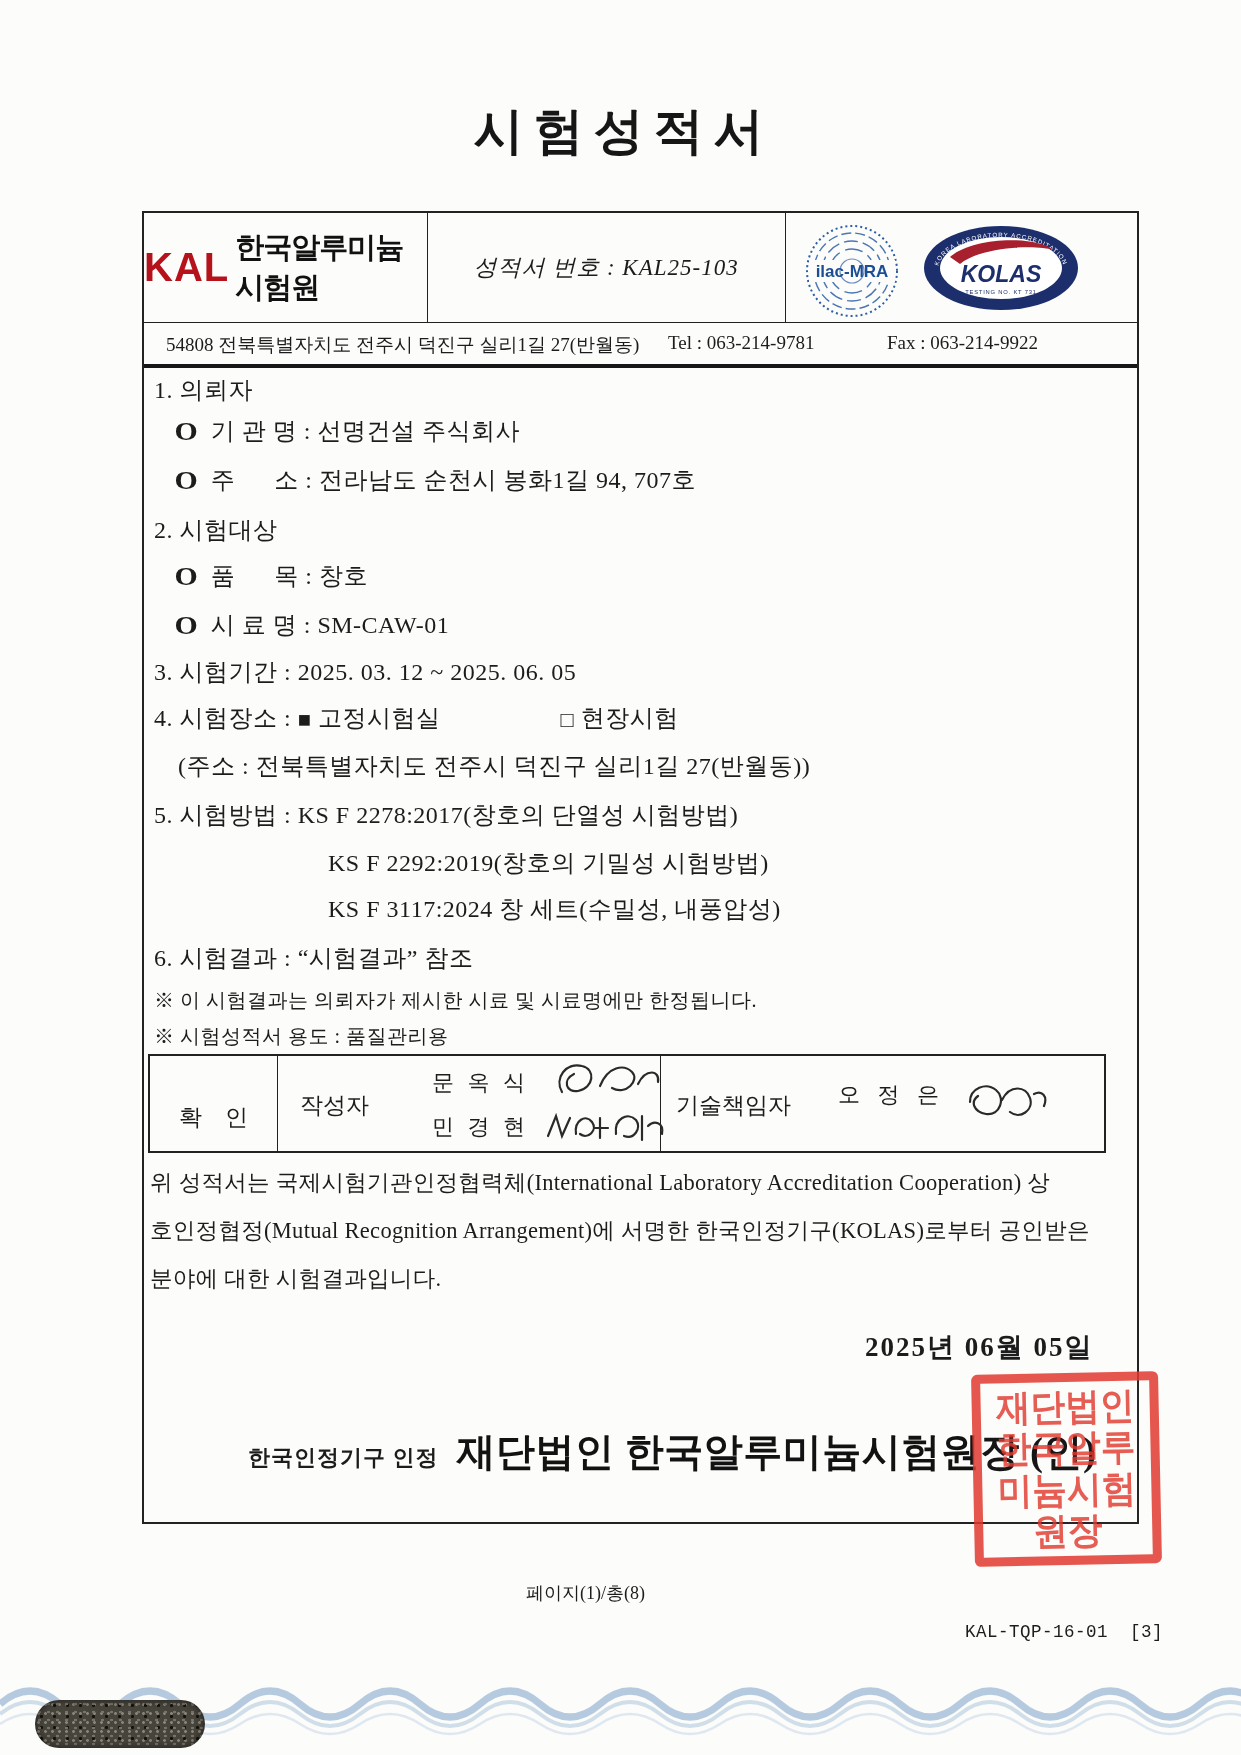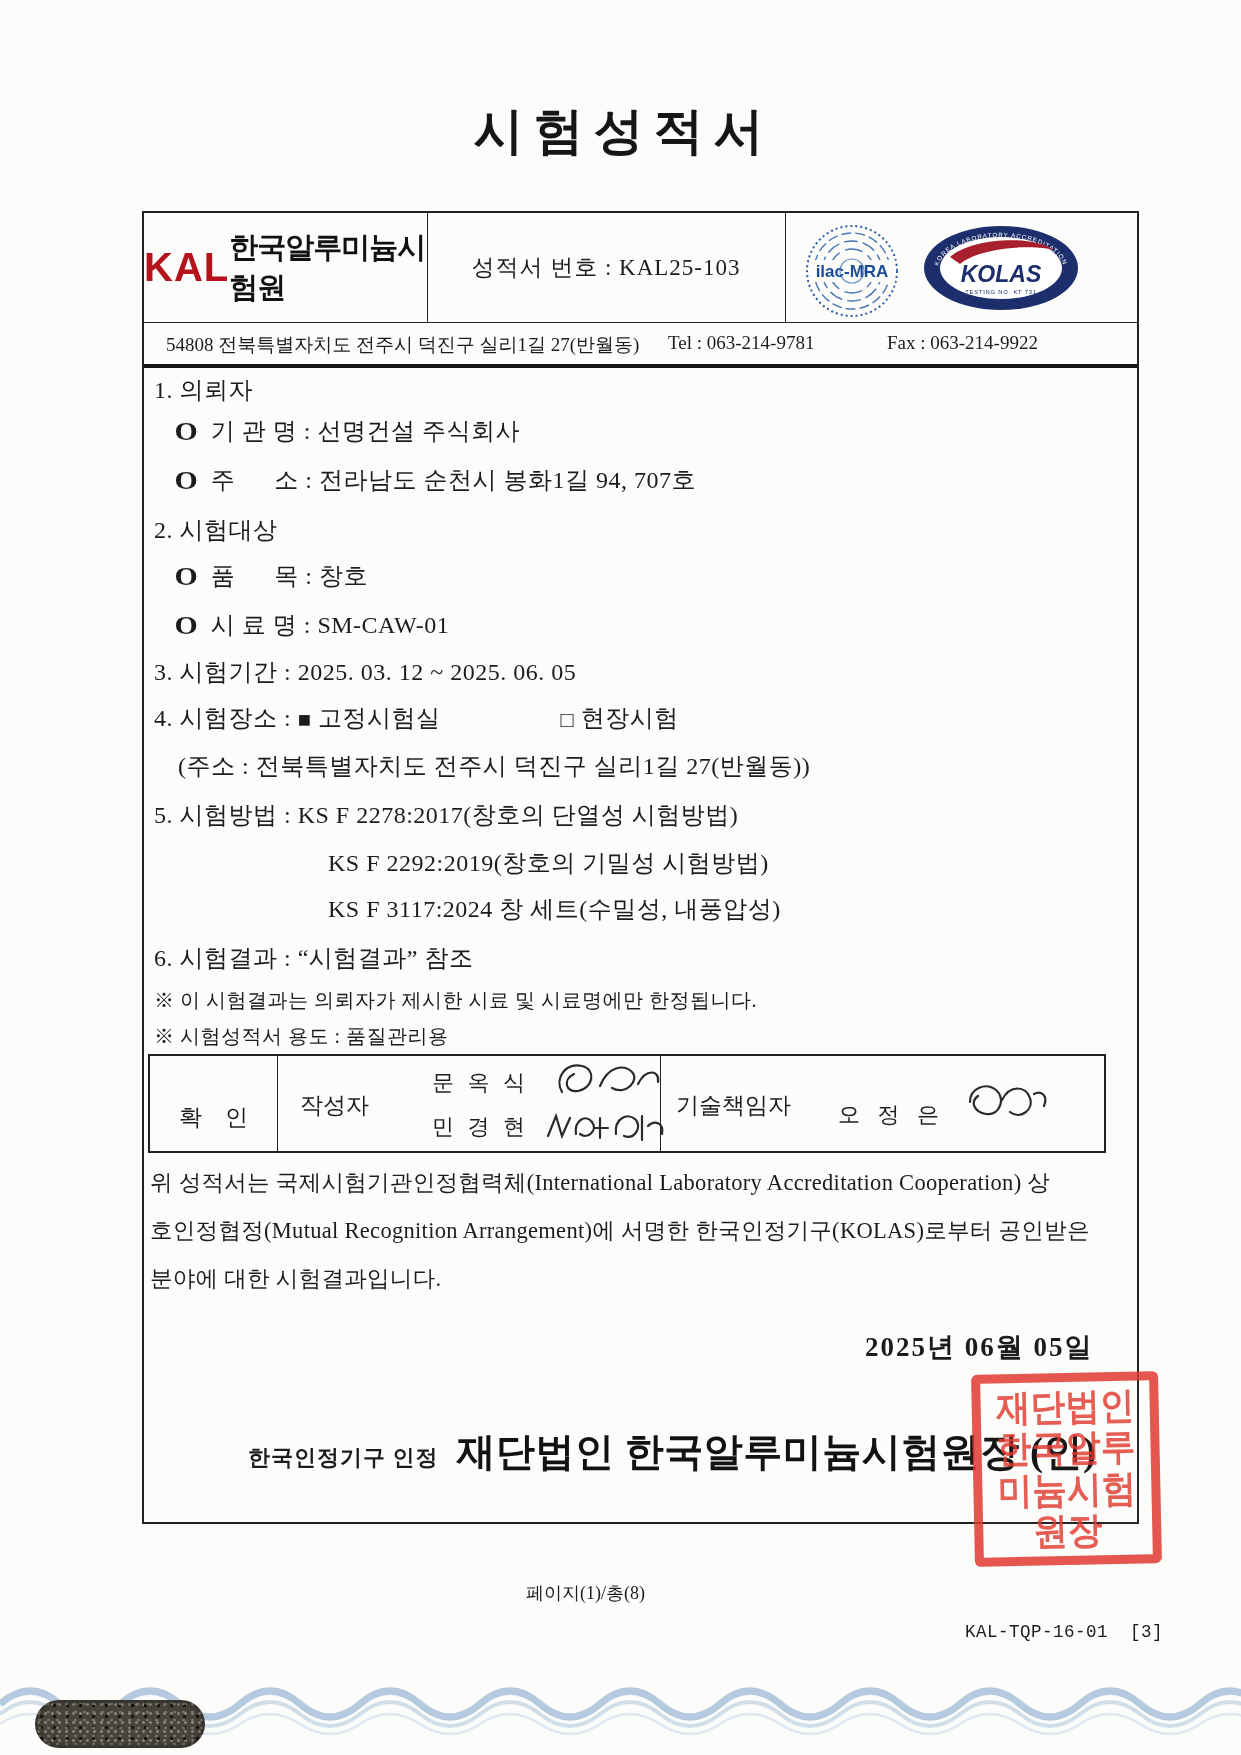--- a/index.html
+++ b/index.html
@@ -26,24 +26,24 @@
   }
 
   
   .mainbox{
     left:142px;top:211px;width:993px;height:1309px;
     border:2.5px solid #222;
   }
   .hdr-row{left:0;top:0;width:100%;height:109px;border-bottom:1.5px solid #222;}
   .hdr-div1{left:283px;top:0;width:0;height:109px;border-left:1.5px solid #222;}
   .hdr-div2{left:641px;top:0;width:0;height:109px;border-left:1.5px solid #222;}
-  .kal-cell{left:0;top:0;width:283px;height:109px;display:flex;align-items:center;justify-content:center;}
+  .kal-cell{left:0;top:0;width:283px;height:109px;display:flex;align-items:center;justify-content:center;gap:6px;}
   .kal-word{font-family:"Liberation Sans","DejaVu Sans",sans-serif;font-weight:bold;font-size:40px;color:#b5121b;letter-spacing:1px;}
   .org-word{font-weight:bold;font-size:29px;letter-spacing:-1px;color:#111;}
-  .repno-cell{left:283px;top:0;width:358px;height:109px;display:flex;align-items:center;justify-content:center;font-size:23px;letter-spacing:1px;}
+  .repno-cell{left:283px;top:0;width:358px;height:109px;display:flex;align-items:center;justify-content:center;font-size:23px;letter-spacing:1px;font-style:italic;}
   .logo-cell{left:641px;top:0;width:350px;height:109px;}
 
   
   .addr-row{left:0;top:109px;width:100%;height:42px;border-bottom:4px solid #161616;font-size:19px;}
   .addr-a{left:22px;top:10px;}
   .addr-t{left:524px;top:10px;}
   .addr-f{left:743px;top:10px;}
 
   
   .bline{font-size:24px;letter-spacing:0.5px;}
@@ -53,21 +53,21 @@
 
   
   .signtable{left:4px;top:841px;width:954px;height:95px;border:2px solid #222;}
   .st-div1{left:127px;top:0;height:95px;width:0;border-left:1.5px solid #222;}
   .st-div2{left:510px;top:0;height:95px;width:0;border-left:1.5px solid #222;}
   .st-confirm{left:0;top:0;width:127px;height:123px;display:flex;align-items:center;justify-content:center;font-size:23px;}
   .st-writer{left:150px;top:34px;font-size:23px;}
   .st-name1{left:282px;top:12px;font-size:22px;letter-spacing:4px;}
   .st-name2{left:282px;top:56px;font-size:22px;letter-spacing:4px;}
   .st-tech{left:526px;top:34px;font-size:23px;}
-  .st-name3{left:688px;top:44px;font-size:22px;letter-spacing:6px;}
+  .st-name3{left:688px;top:24px;font-size:22px;letter-spacing:6px;}
   .sig{stroke:#2a2a2a;fill:none;stroke-width:2.2;stroke-linecap:round;}
 
   
   .stmt{font-size:22.5px;letter-spacing:0.3px;}
 
   
   .date-line{left:721px;top:1116px;font-size:27px;font-weight:bold;letter-spacing:2px;}
   .issuer-line{left:0;top:1212px;width:100%;}
   .issuer-inner{position:absolute;left:104px;top:0;display:flex;align-items:baseline;gap:18px;}
   .issuer-prefix{font-size:22px;font-weight:bold;letter-spacing:1px;}

